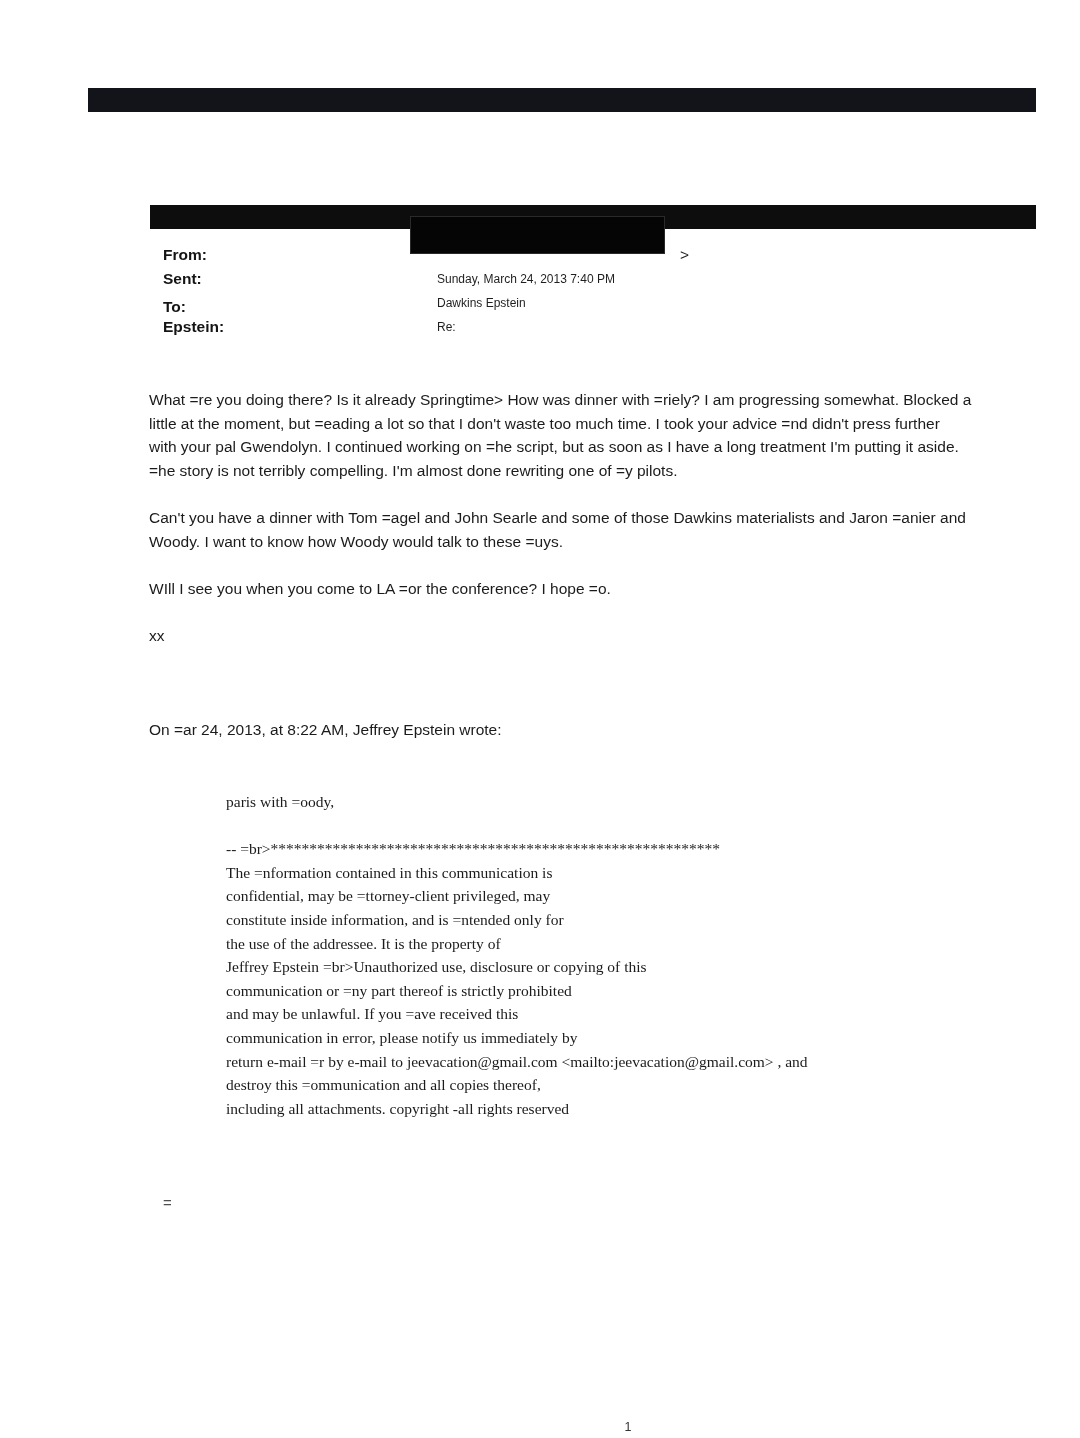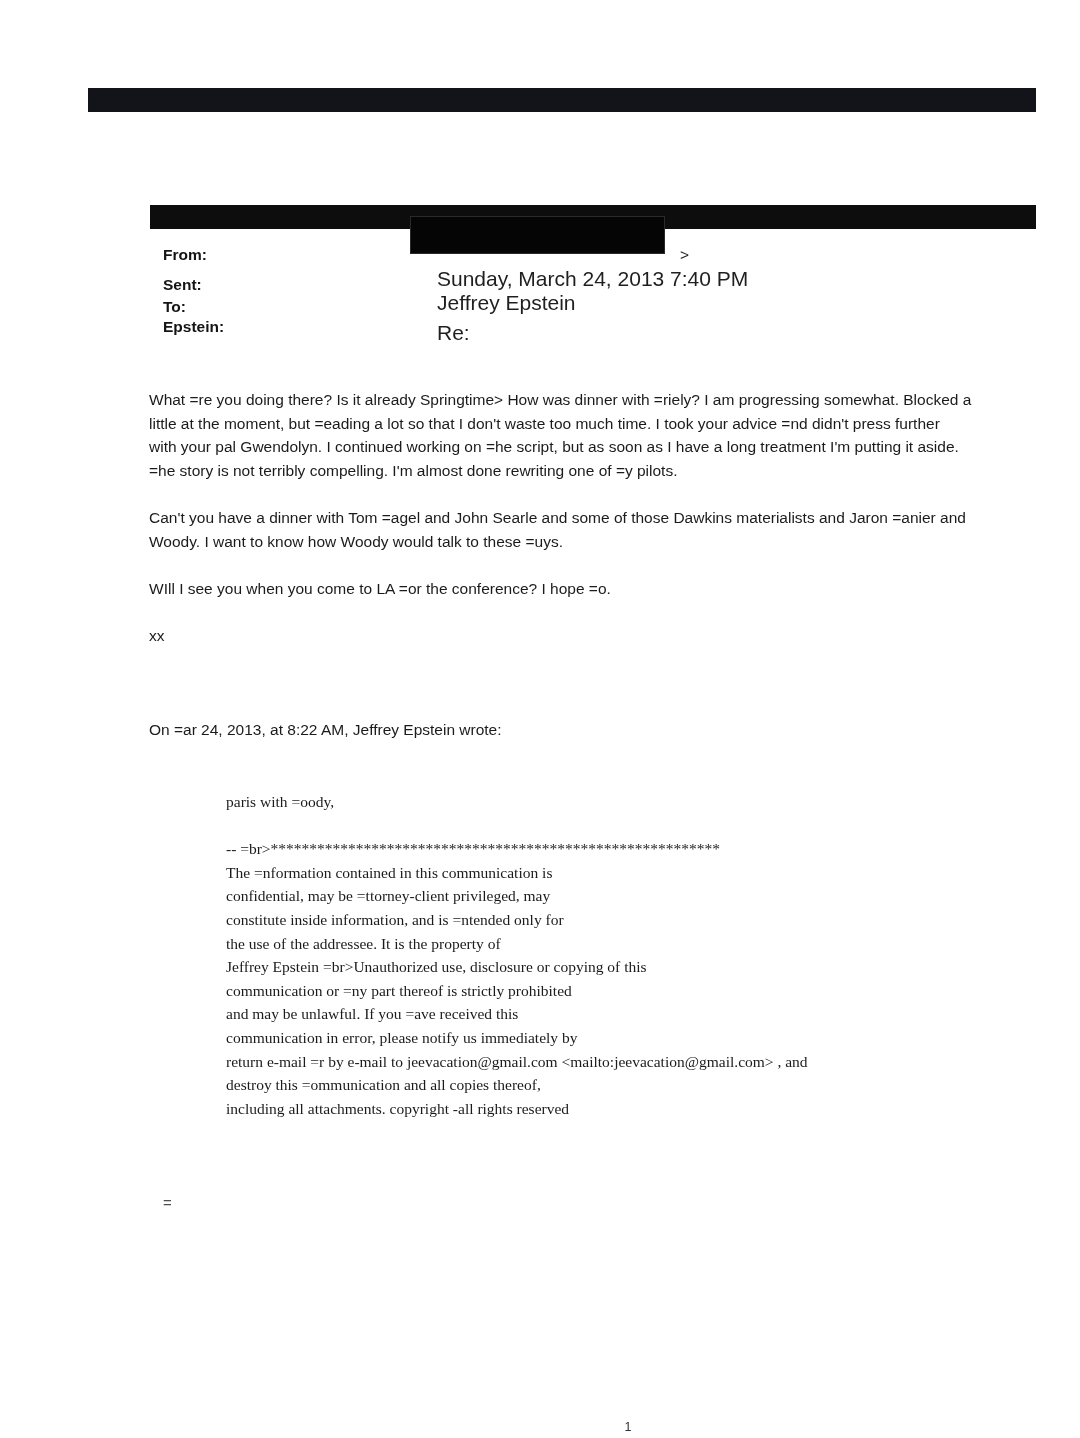--- a/index.html
+++ b/index.html
@@ -30,21 +30,21 @@
     left: 63px;
     font-size: 15.5px;
     font-weight: bold;
     color: #141414;
     line-height: 24px;
     white-space: pre;
   }
   .hdr-value {
     position: absolute;
     left: 337px;
-    font-size: 21px;
+    font-size: 12px;
     color: #1f1f1f;
     line-height: 24px;
     white-space: pre;
   }
   .redaction-bar {
     position: absolute;
     left: 322px; top: 128px;
     width: 255px; height: 38px;
     background: #050505;
     border: 1px solid #2a2a2a;
@@ -113,28 +113,28 @@
 
   <div class="scan-bar-top"></div>
 
   <div class="header-divider"></div>
 
   <div>
     <div class="hdr-label" style="top:143px">From:</div>
     <div class="redaction-bar"></div>
     <div class="from-suffix hdr-value" style="left:580px; top:143px">&gt;</div>
 
-    <div class="hdr-label" style="top:173px">Sent:</div>
+    <div class="hdr-label" style="top:167px">Sent:</div>
     <div class="hdr-value" style="top:167px">Sunday, March 24, 2013 7:40 PM</div>
 
     <div class="hdr-label" style="top:195px">To:</div>
-    <div class="hdr-value" style="top:191px">Jeffrey Epstein</div>
+    <div class="hdr-value" style="top:191px">Dawkins Epstein</div>
 
     <div class="hdr-label" style="top:215px">Epstein:</div>
-    <div class="hdr-value" style="top:221px">Re:</div>
+    <div class="hdr-value" style="top:215px">Re:</div>
   </div>
 
   <div class="body-text">What =re you doing there? Is it already Springtime&gt; How was dinner with =riely? I am progressing somewhat. Blocked a
 little at the moment, but =eading a lot so that I don't waste too much time. I took your advice =nd didn't press further
 with your pal Gwendolyn. I continued working on =he script, but as soon as I have a long treatment I'm putting it aside.
 =he story is not terribly compelling. I'm almost done rewriting one of =y pilots.
 
 Can't you have a dinner with Tom =agel and John Searle and some of those Dawkins materialists and Jaron =anier and
 Woody. I want to know how Woody would talk to these =uys.
 

